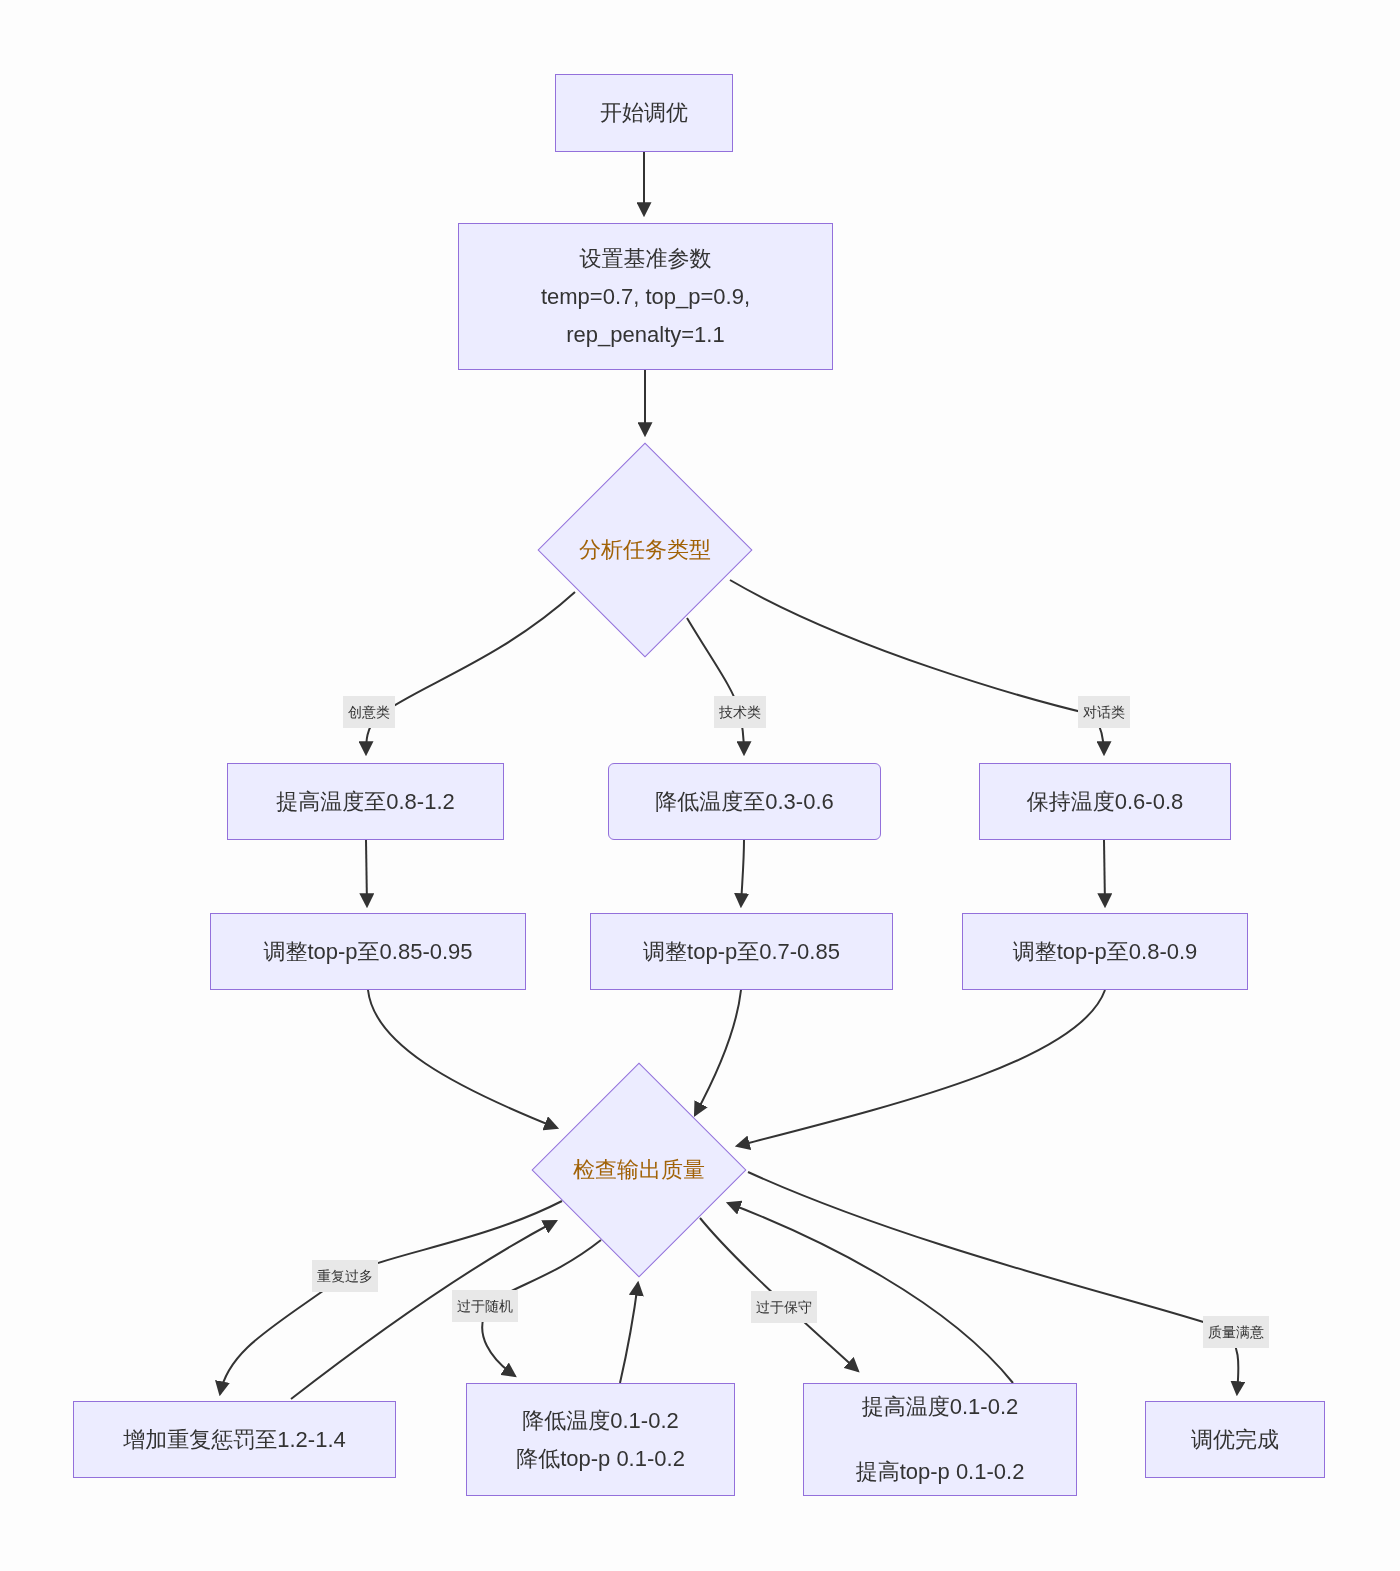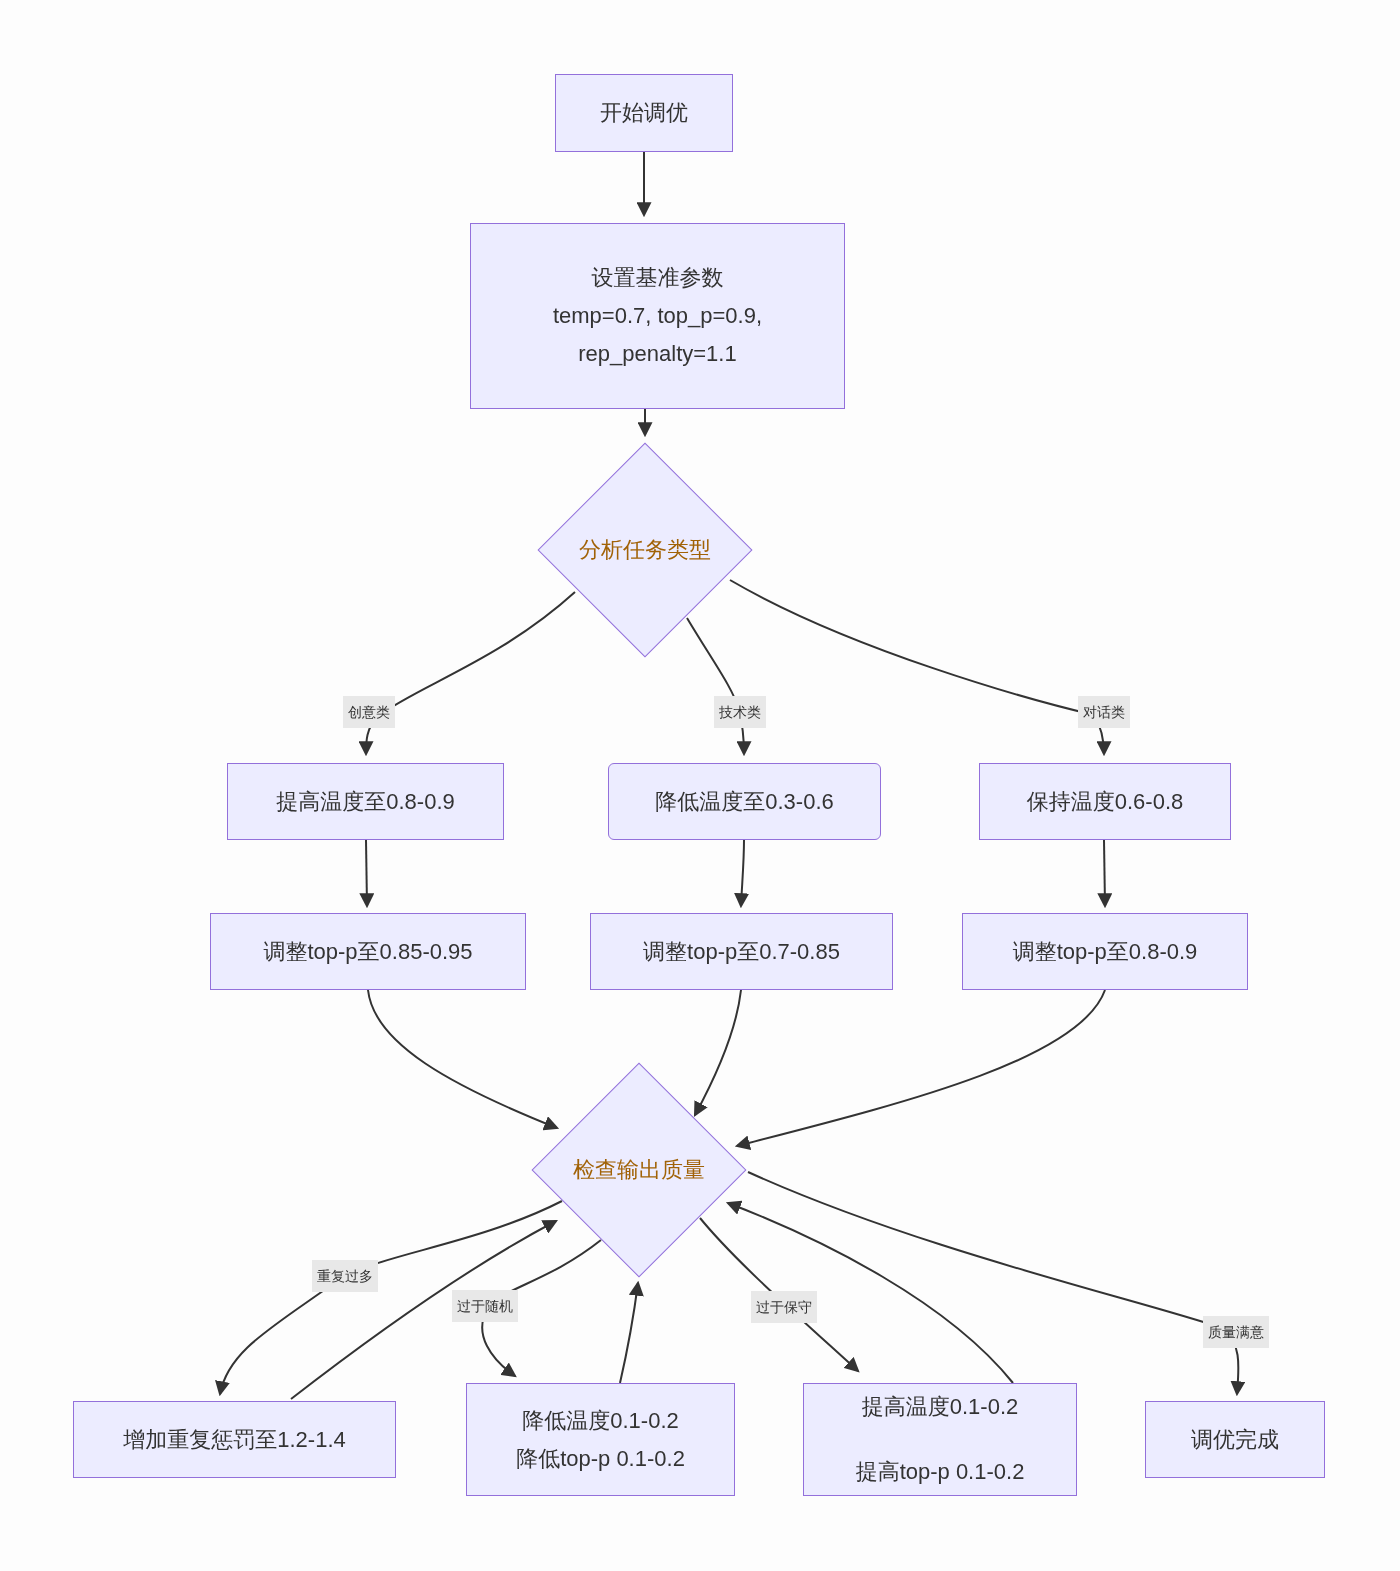--- a/index.html
+++ b/index.html
@@ -71,34 +71,34 @@
     <path class="edge-path" marker-end="url(#arrow)" d="M291,1399 C380,1330 478,1262 556,1221"></path>
     <path class="edge-path" marker-end="url(#arrow)" d="M601,1240 C548,1282 502,1288 488,1308 C472,1334 492,1360 515,1376"></path>
     <path class="edge-path" marker-end="url(#arrow)" d="M620,1383 C628,1348 634,1314 638,1283"></path>
     <path class="edge-path" marker-end="url(#arrow)" d="M700,1218 C736,1262 800,1318 858,1371"></path>
     <path class="edge-path" marker-end="url(#arrow)" d="M1013,1383 C948,1302 824,1240 728,1203"></path>
     <path class="edge-path" marker-end="url(#arrow)" d="M748,1172 C920,1250 1140,1300 1222,1328 C1242,1342 1239,1368 1237,1394"></path>
   </svg>
 
   <div class="node" style="left:555px;top:74px;width:178px;height:78px;">开始调优</div>
 
-  <div class="node" style="left:458px;top:223px;width:375px;height:186px;margin-left:12px;">
+  <div class="node" style="left:458px;top:223px;width:375px;height:147px;">
     <span>设置基准参数</span>
     <span>temp=0.7, top_p=0.9,</span>
     <span>rep_penalty=1.1</span>
   </div>
 
   <div class="diamond" style="left:569px;top:474px;width:152px;height:152px;"></div>
   <div class="diamond-label" style="left:545px;top:525px;width:200px;height:50px;">分析任务类型</div>
 
   <div class="edge-label" style="left:369px;top:712px;">创意类</div>
   <div class="edge-label" style="left:740px;top:712px;">技术类</div>
   <div class="edge-label" style="left:1104px;top:712px;">对话类</div>
 
-  <div class="node" style="left:227px;top:763px;width:277px;height:77px;">提高温度至0.8-0.9</div>
+  <div class="node" style="left:227px;top:763px;width:277px;height:77px;">提高温度至0.8-1.2</div>
   <div class="node" style="left:608px;top:763px;width:273px;height:77px;border-radius:6px;">降低温度至0.3-0.6</div>
   <div class="node" style="left:979px;top:763px;width:252px;height:77px;">保持温度0.6-0.8</div>
 
   <div class="node" style="left:210px;top:913px;width:316px;height:77px;">调整top-p至0.85-0.95</div>
   <div class="node" style="left:590px;top:913px;width:303px;height:77px;">调整top-p至0.7-0.85</div>
   <div class="node" style="left:962px;top:913px;width:286px;height:77px;">调整top-p至0.8-0.9</div>
 
   <div class="diamond" style="left:563px;top:1094px;width:152px;height:152px;"></div>
   <div class="diamond-label" style="left:539px;top:1145px;width:200px;height:50px;">检查输出质量</div>
 

